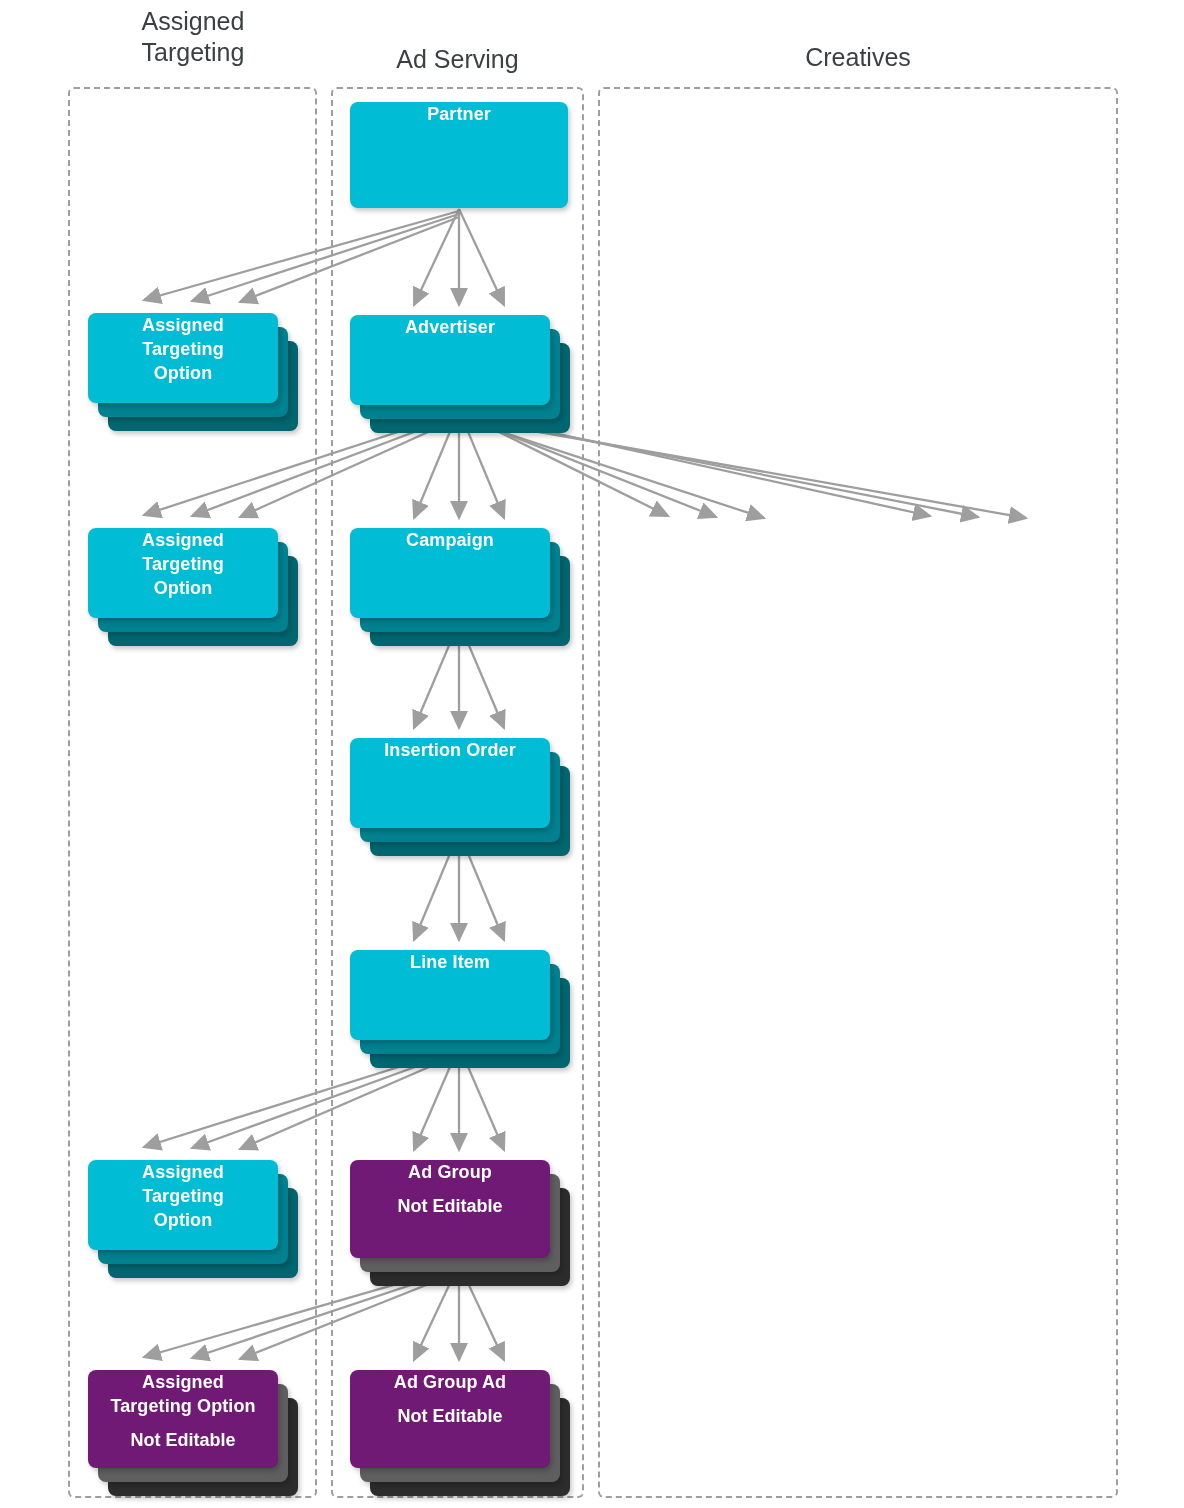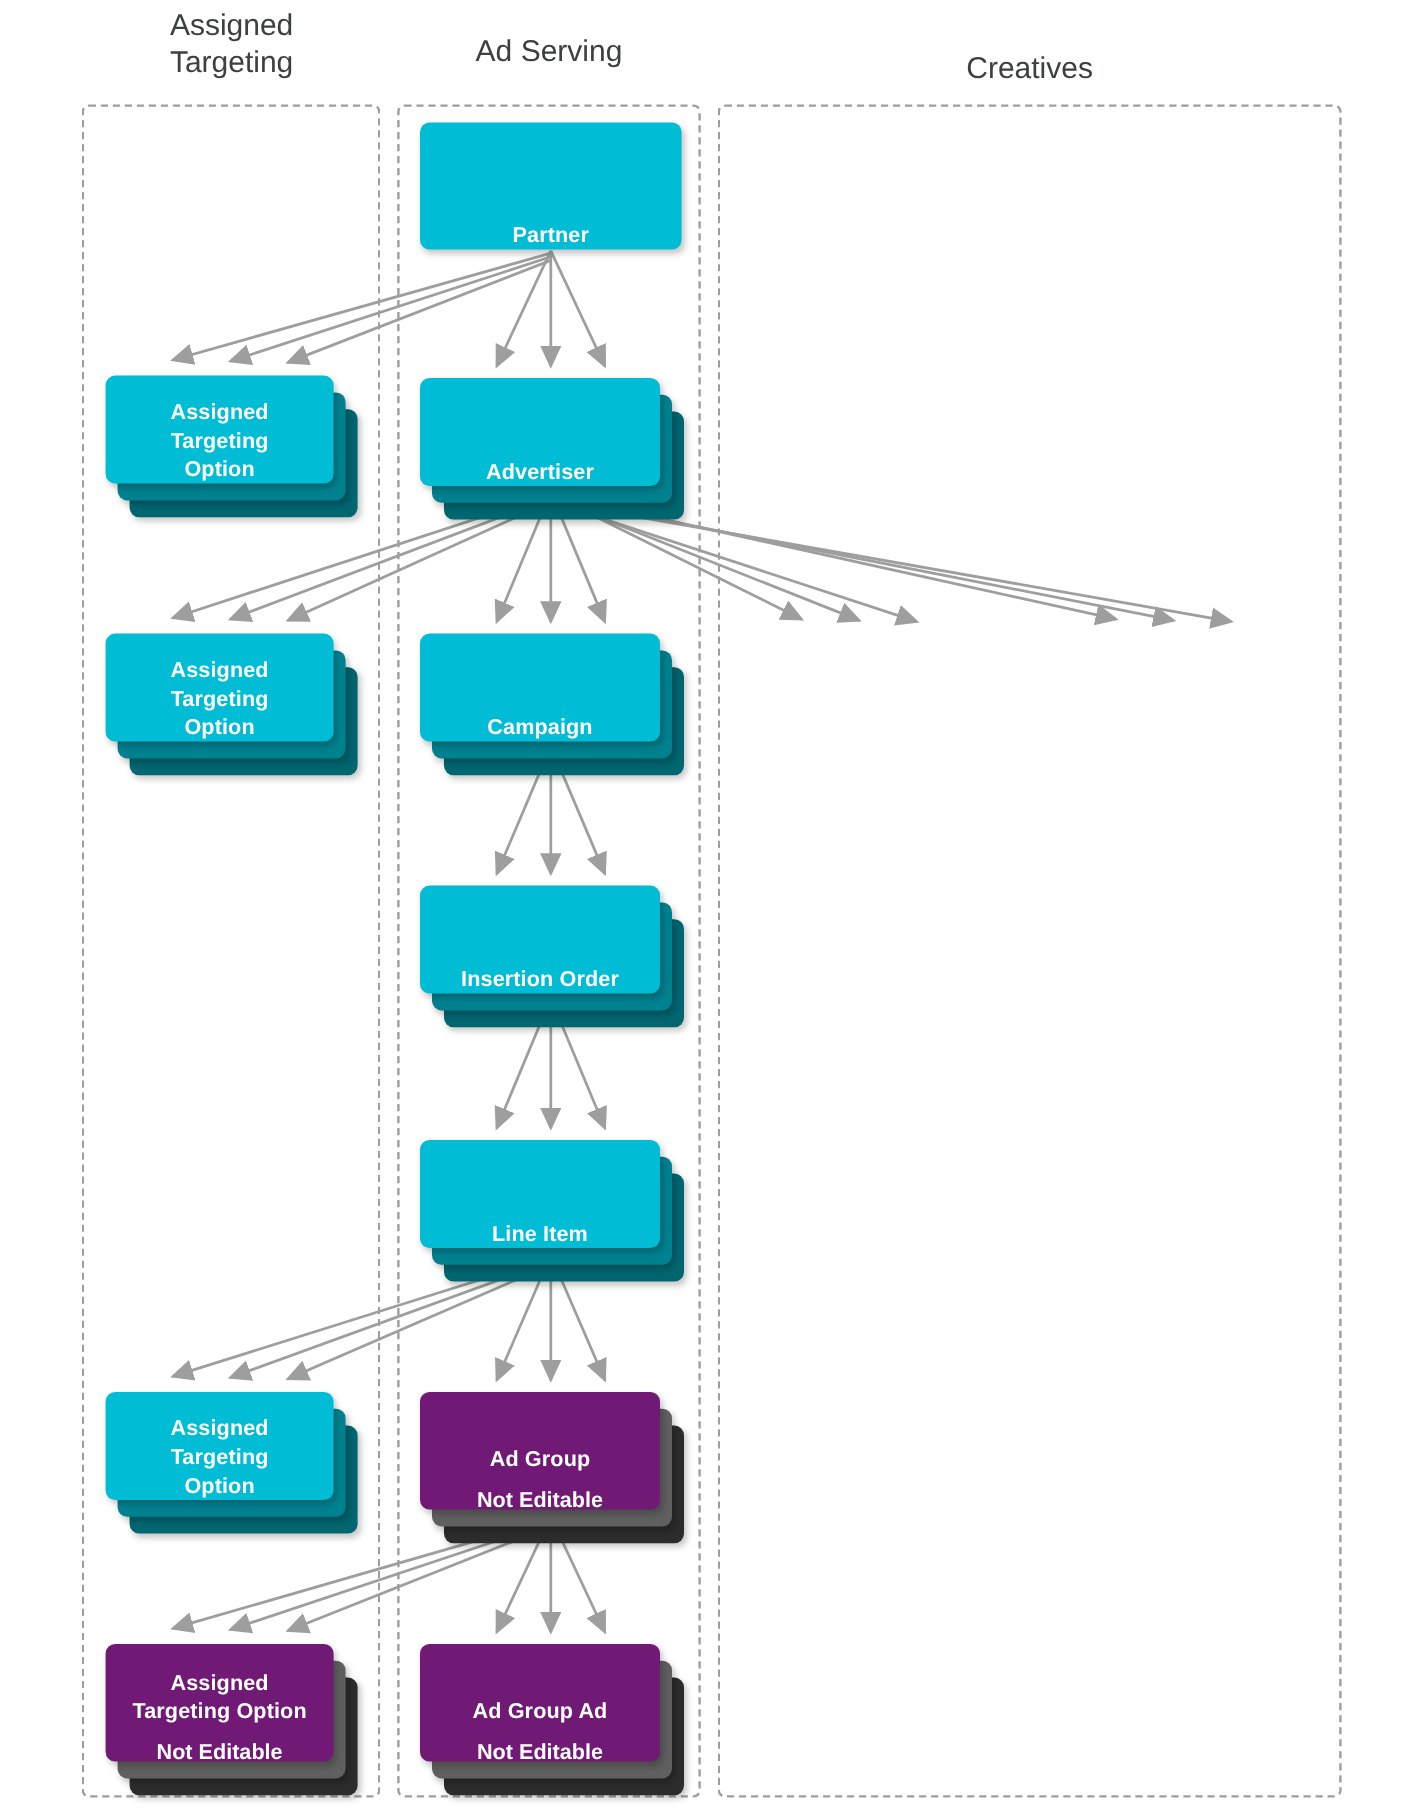--- a/index.html
+++ b/index.html
@@ -56,21 +56,21 @@
     filter: none;
   }
   .node .shadow1 {
     transform: translate(10px, 14px);
   }
   .node .front {
     z-index: 3;
     display: flex;
     flex-direction: column;
     align-items: center;
-    justify-content: flex-end;
+    justify-content: flex-start;
     box-shadow: 2px 3px 5px rgba(0,0,0,0.22);
   }
   .node .shadow1, .node .shadow2 {
     box-shadow: 2px 3px 5px rgba(0,0,0,0.22);
   }
   .node .shadow1 { z-index: 2; }
   .node .shadow2 { z-index: 1; }
 
   
   .teal .front  { background: #00bcd4; }
@@ -100,21 +100,21 @@
     margin-top: 14px;
   }
 </style>
 </head>
 <body>
 
 <div id="stage">
 
   <div class="lane-title" style="left:68px; top:6px; width:250px;">Assigned
 Targeting</div>
-  <div class="lane-title" style="left:331px; top:28px; width:253px;">Ad Serving</div>
+  <div class="lane-title" style="left:331px; top:44px; width:253px;">Ad Serving</div>
   <div class="lane-title" style="left:598px; top:42px; width:520px;">Creatives</div>
 
   <div class="lane" style="left:68px; top:87px; width:249px; height:1411px;"></div>
   <div class="lane" style="left:331px; top:87px; width:253px; height:1411px;"></div>
   <div class="lane" style="left:598px; top:87px; width:520px; height:1411px;"></div>
 
   <svg id="arrows" viewBox="0 0 1184 1508" width="1184" height="1508">
     <defs>
       <marker id="ah" markerWidth="9" markerHeight="9" refX="7.4" refY="4.5" orient="auto" markerUnits="strokeWidth">
         <path d="M0,0.6 L8.4,4.5 L0,8.4 z" fill="#9e9e9e"></path>

